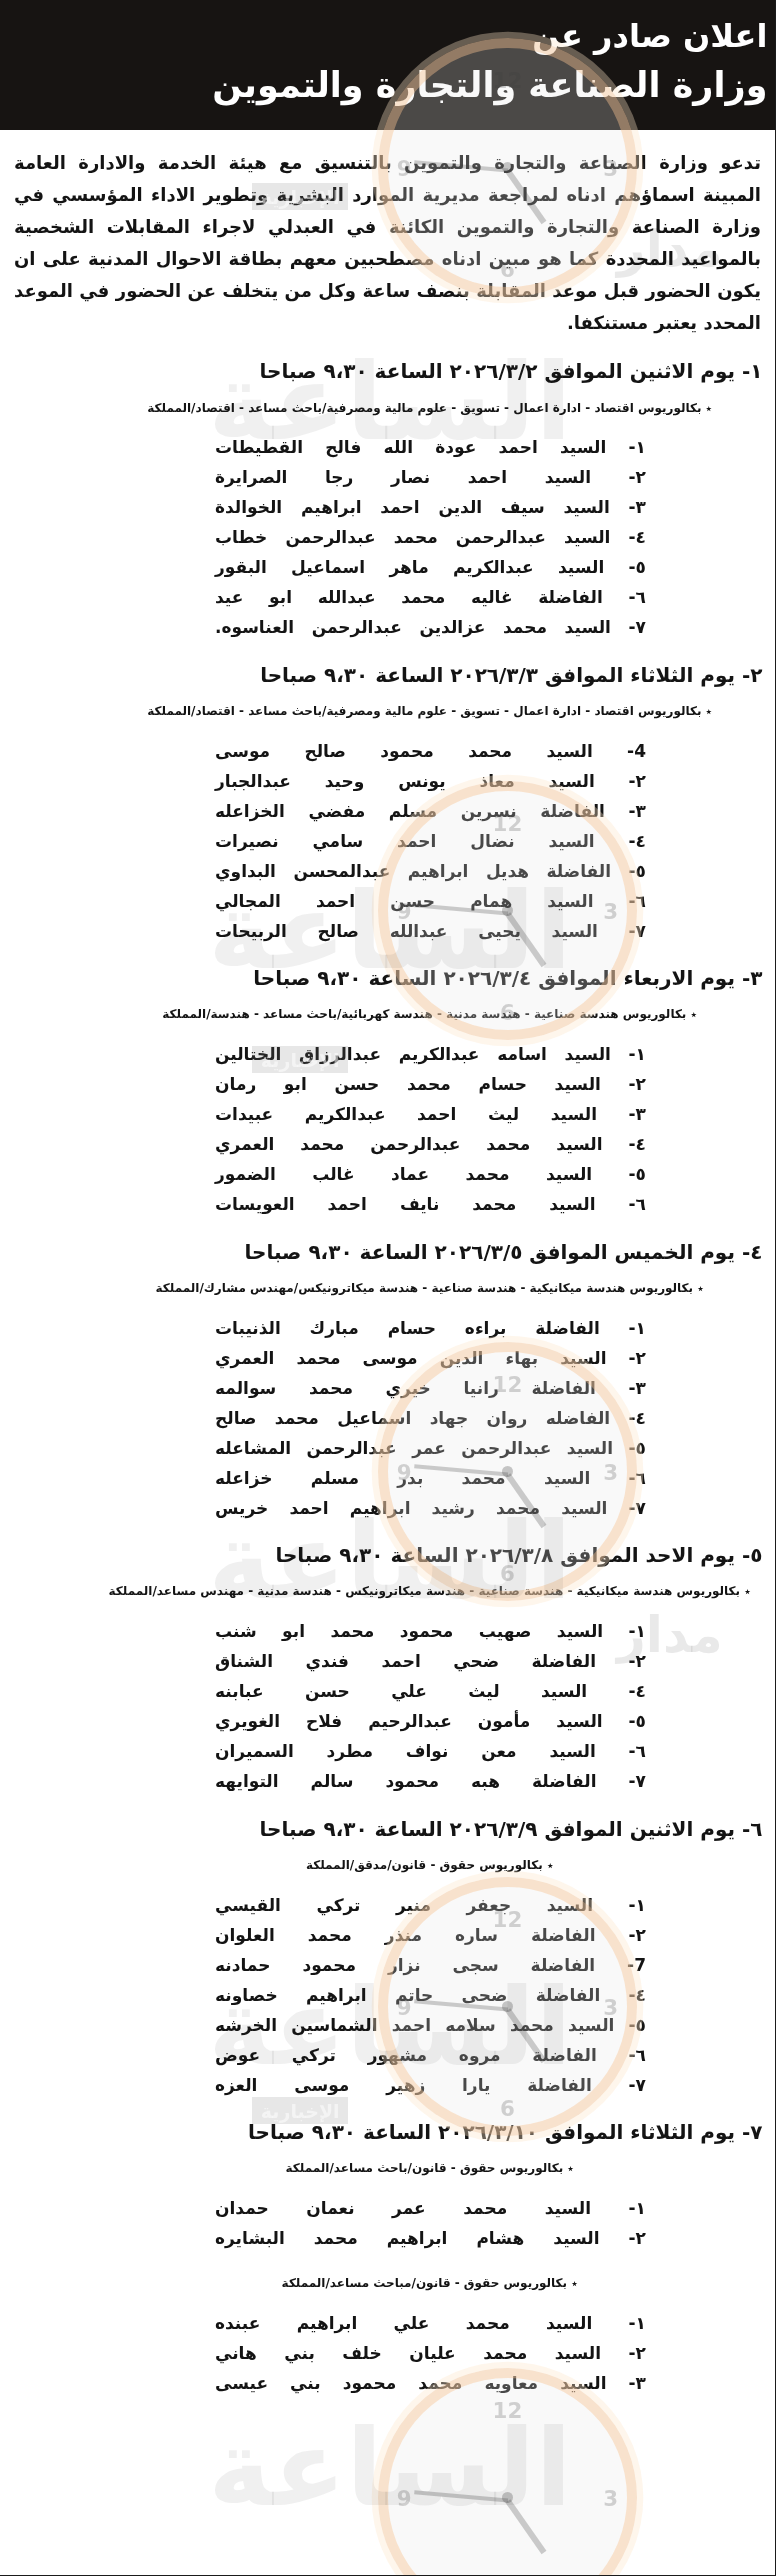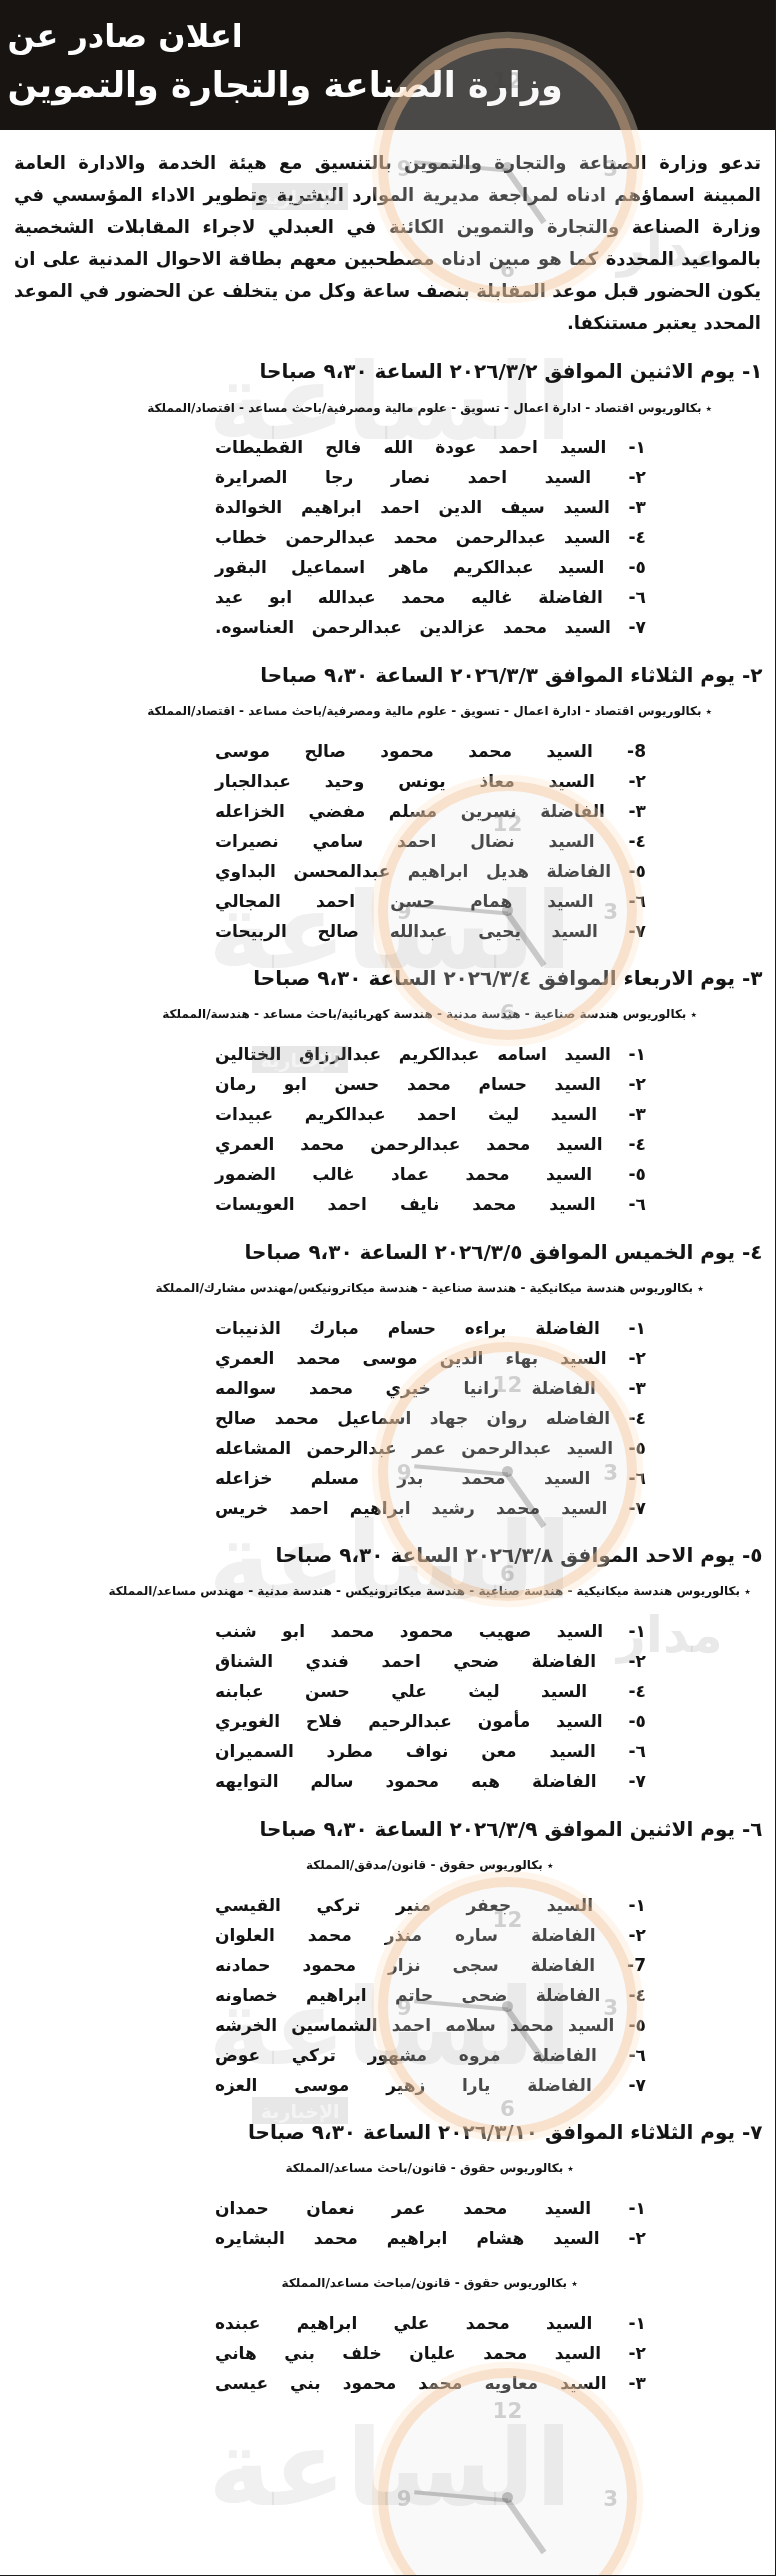--- a/index.html
+++ b/index.html
@@ -16,21 +16,21 @@
     overflow:hidden;
     direction:rtl;
     font-family:"DejaVu Sans", sans-serif;
     color:#141414;
   }
   .content{position:relative;z-index:1;}
   
   .banner{
     background:#171412;
     color:#ffffff;
-    text-align:left;
+    text-align:right;
     padding:16.4px 7.6px 19px;
   }
   .banner-line1{font-size:32px;font-weight:bold;line-height:1.3;}
   .banner-line2{font-size:35px;font-weight:bold;line-height:1.45;margin-top:2.5px;}
   
   .intro{
     margin:16.4px 14px 0;
     font-size:18px;
     font-weight:bold;
     line-height:32px;
@@ -205,21 +205,21 @@
                 <div class="name">٦- الفاضلة غاليه محمد عبدالله ابو عيد</div>
                 <div class="name">٧- السيد محمد عزالدين عبدالرحمن العناسوه.</div>
               </div>
             </div>
           </section>
           <section class="section">
             <div class="section-title">٢- يوم الثلاثاء الموافق ٢٠٢٦/٣/٣ الساعة ٩،٣٠ صباحا</div>
             <div class="group">
               <div class="qual">٭ بكالوريوس اقتصاد - ادارة اعمال - تسويق - علوم مالية ومصرفية/باحث مساعد - اقتصاد/المملكة</div>
               <div class="names">
-                <div class="name">8- السيد محمد محمود صالح موسى</div>
+                <div class="name">4- السيد محمد محمود صالح موسى</div>
                 <div class="name">٢- السيد معاذ يونس وحيد عبدالجبار</div>
                 <div class="name">٣- الفاضلة نسرين مسلم مفضي الخزاعله</div>
                 <div class="name">٤- السيد نضال احمد سامي نصيرات</div>
                 <div class="name">٥- الفاضلة هديل ابراهيم عبدالمحسن البداوي</div>
                 <div class="name">٦- السيد همام حسن احمد المجالي</div>
                 <div class="name">٧- السيد يحيى عبدالله صالح الربيحات</div>
               </div>
             </div>
           </section>
           <section class="section">

